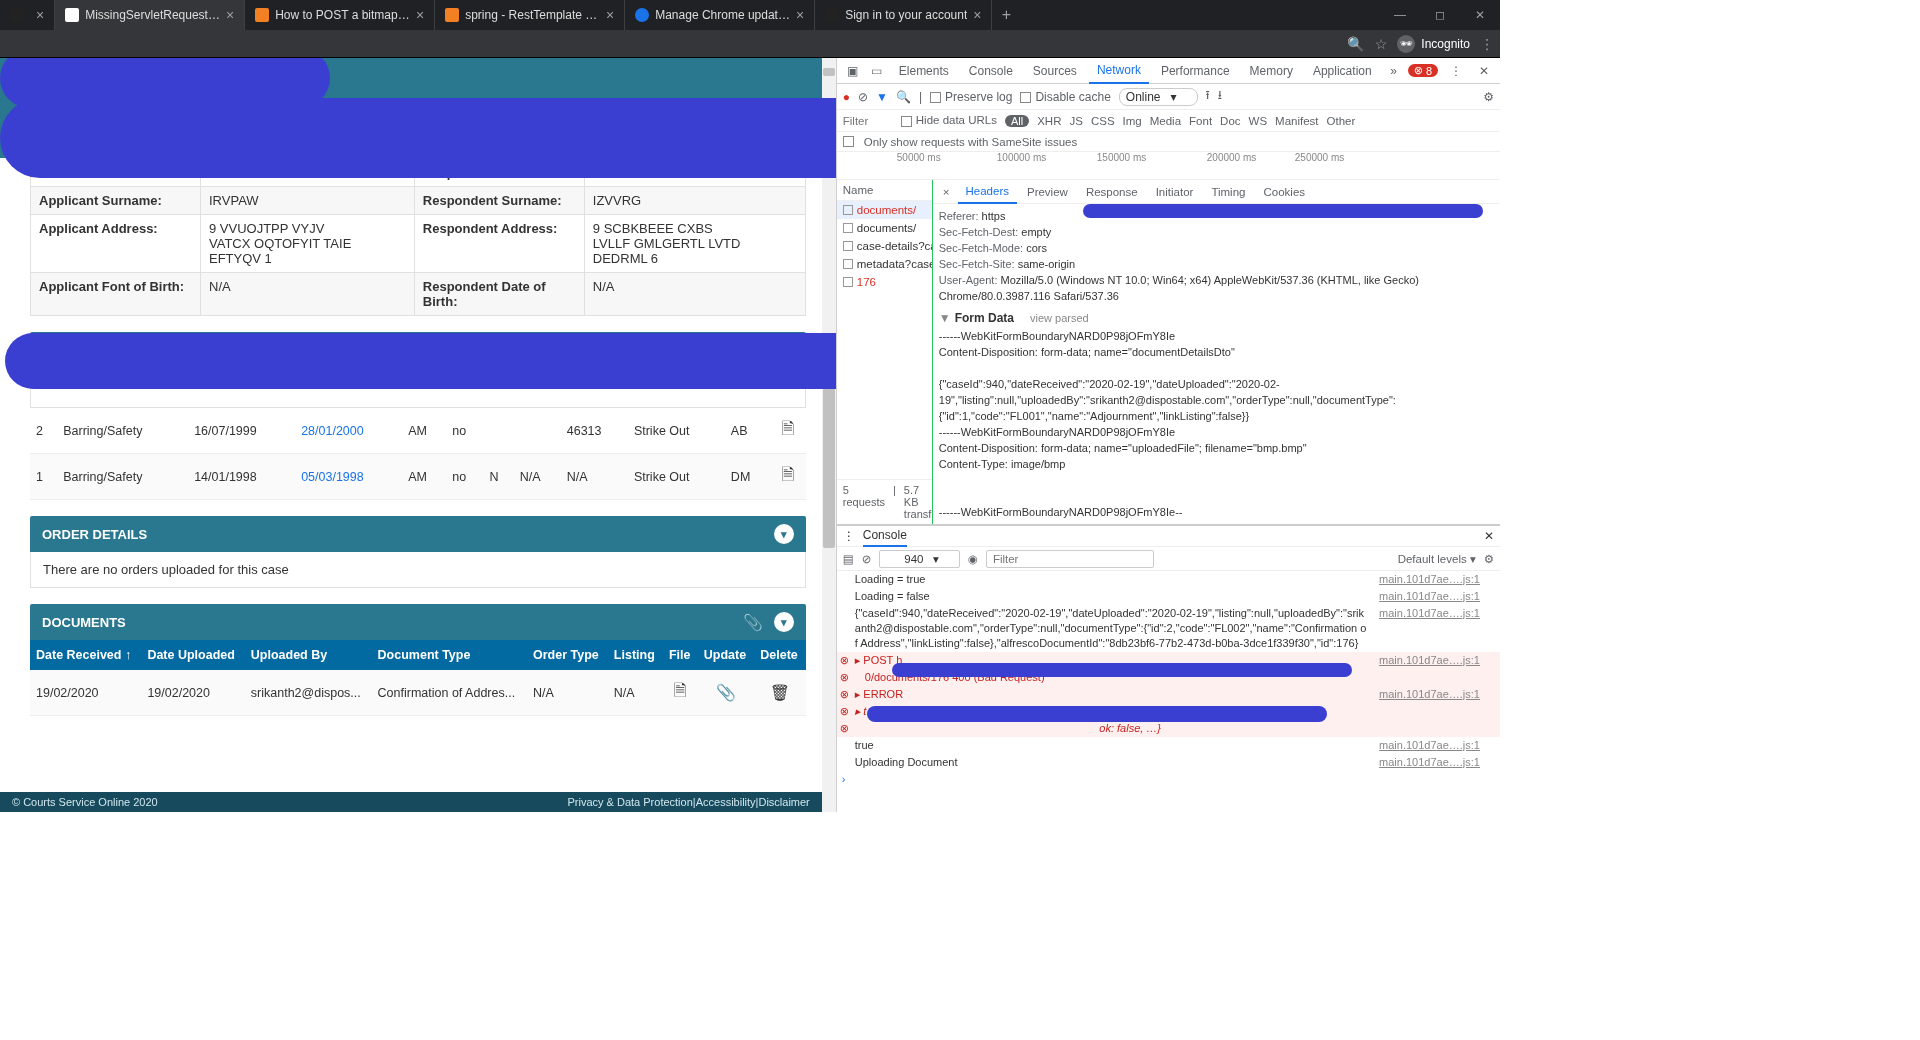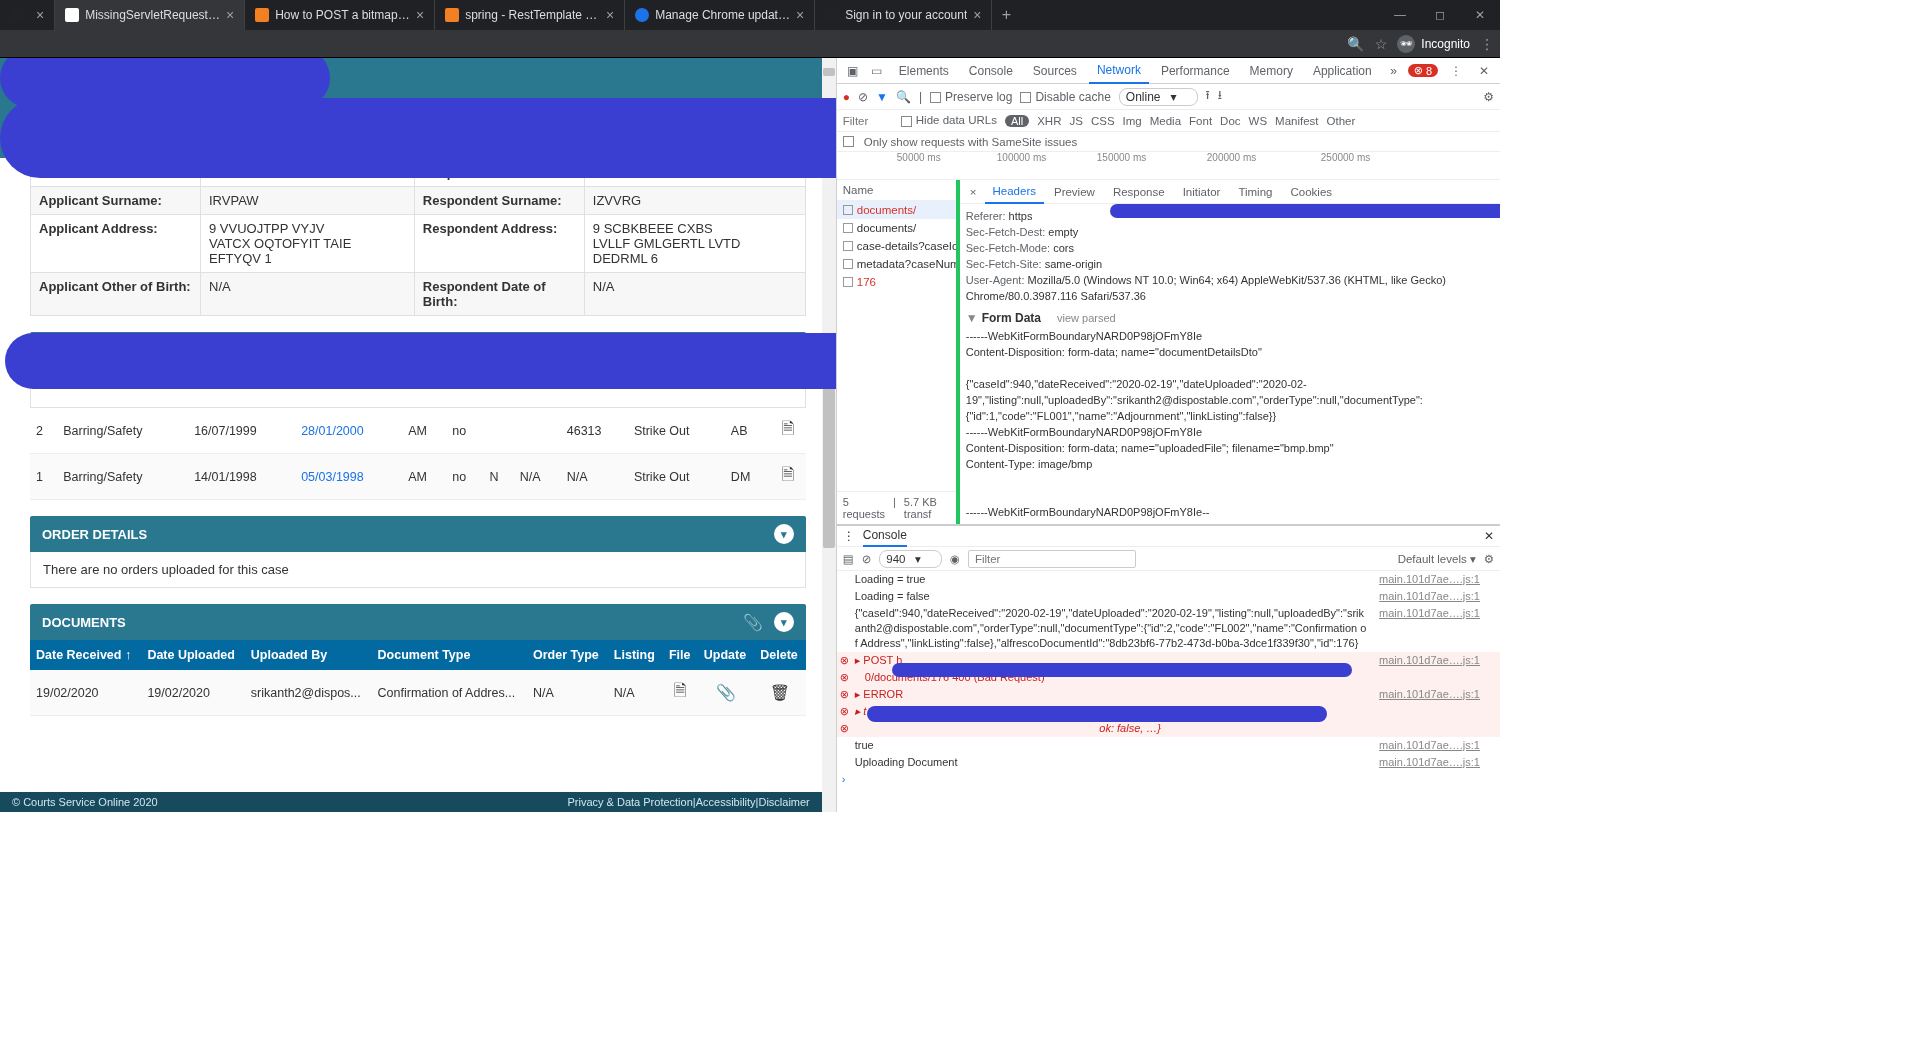--- a/index.html
+++ b/index.html
@@ -70,42 +70,42 @@
   .dt-toolbar { height: 26px; border-bottom: 1px solid #eee; display: flex; align-items: center; gap: 8px; padding: 0 6px; color: #5f6368; }
   .dt-toolbar .sel { border: 1px solid #ccc; padding: 1px 20px 1px 6px; border-radius: 8px; position: relative; color: #333; }
   .pill { background: #5f6368; color: #fff; border-radius: 8px; padding: 0 6px; font-size: 11px; }
   .dt-filterbar { height: 22px; border-bottom: 1px solid #eee; display: flex; align-items: center; gap: 8px; padding: 0 6px; color: #5f6368; font-size: 11.5px; }
   .dt-filterbar input { border: none; outline: none; width: 50px; font-size: 11.5px; }
   .dt-samesite { height: 20px; border-bottom: 1px solid #eee; padding: 0 6px; display: flex; align-items: center; gap: 6px; font-size: 11.5px; color: #5f6368; }
   .dt-timeline { height: 28px; border-bottom: 1px solid #eee; position: relative; font-size: 10px; color: #888; }
   .dt-timeline .tick { position: absolute; top: 0; }
   .dt-timeline::after { content: ""; position: absolute; left: 0; right: 0; top: 14px; bottom: 0; background: #fff; }
   .dt-network { display: flex; height: 345px; border-bottom: 1px solid #ccc; }
-  .dt-reqs { width: 123px; border-right: 4px solid #22c55e; display: flex; flex-direction: column; }
+  .dt-reqs { width: 96px; border-right: 1px solid #22c55e; display: flex; flex-direction: column; }
   .dt-reqs .hdr { padding: 4px 6px; border-bottom: 1px solid #eee; color: #5f6368; font-size: 11.5px; }
   .dt-reqs .row { padding: 3px 6px; display: flex; align-items: center; gap: 4px; font-size: 11.5px; cursor: pointer; white-space: nowrap; overflow: hidden; text-overflow: ellipsis; }
   .dt-reqs .row .sq { width: 10px; height: 10px; border: 1px solid #999; flex: none; }
   .dt-reqs .row.red { color: #d93025; }
   .dt-reqs .row.sel { background: #e8f0fe; }
   .dt-reqs .footer-row { margin-top: auto; border-top: 1px solid #eee; padding: 4px 6px; color: #5f6368; font-size: 11px; display: flex; gap: 8px; }
   .dt-detail { flex: 1; display: flex; flex-direction: column; overflow: hidden; }
   .dt-detail-tabs { height: 24px; border-bottom: 1px solid #eee; display: flex; align-items: center; gap: 2px; padding: 0 4px; font-size: 11.5px; color: #5f6368; }
   .dt-detail-tabs .tabx { padding: 0 8px; cursor: pointer; }
   .dt-detail-tabs .tabx.active { color: #1a73e8; border-bottom: 2px solid #1a73e8; height: 24px; display: flex; align-items: center; }
   .dt-detail-tabs .closex { padding: 0 6px; color: #5f6368; cursor: pointer; }
   .dt-headers { flex: 1; overflow: hidden; font-family: Menlo, Consolas, monospace; font-size: 11px; padding: 4px 6px; line-height: 16px; color: #333; }
   .dt-headers .k { color: #5f6368; }
   .dt-headers .section { color: #333; font-family: 'Segoe UI', Arial, sans-serif; font-size: 12px; padding: 6px 0 2px 0; }
   .dt-headers .section .tri { color: #888; margin-right: 4px; }
   .dt-headers .viewparsed { color: #888; font-size: 11px; margin-left: 16px; }
 
   .dt-console-tab { height: 22px; border-top: 1px solid #ccc; border-bottom: 1px solid #eee; display: flex; align-items: center; padding: 0 6px; gap: 8px; font-size: 12px; }
   .dt-console-tab .label { color: #333; border-bottom: 2px solid #1a73e8; height: 22px; display: flex; align-items: center; }
   .dt-console-bar { height: 24px; border-bottom: 1px solid #eee; display: flex; align-items: center; padding: 0 6px; gap: 8px; color: #5f6368; font-size: 11.5px; }
-  .dt-console-bar .ctx { border: 1px solid #ccc; padding: 1px 20px 1px 6px; border-radius: 8px; color: #333; }
+  .dt-console-bar .ctx { border: 1px solid #ccc; padding: 1px 20px 1px 24px; border-radius: 2px; color: #333; }
   .dt-console-bar input { border: 1px solid #ccc; padding: 2px 6px; border-radius: 2px; flex: 0 0 120px; font-size: 11.5px; }
   .dt-console { flex: 1; overflow: hidden; font-family: Menlo, Consolas, monospace; font-size: 11px; line-height: 15px; }
   .dt-console .ln { padding: 1px 20px 1px 18px; position: relative; display: flex; }
   .dt-console .ln .msg { flex: 1; white-space: pre-wrap; word-break: break-all; }
   .dt-console .ln .src { color: #888; text-decoration: underline; margin-left: 10px; white-space: nowrap; }
   .dt-console .ln.err { background: #fff0f0; color: #c5221f; }
   .dt-console .ln.err::before { content: "⊗"; position: absolute; left: 3px; color: #c5221f; }
   .dt-console .ln.caret::before { content: "›"; position: absolute; left: 5px; color: #1a73e8; }
   .dt-console .italic { font-style: italic; color: #c5221f; }
   .cb { width:11px; height:11px; border:1px solid #888; display:inline-block; vertical-align:middle; margin-right:4px; }
@@ -191,21 +191,21 @@
                   <div>EFTYQV 1</div>
                 </td>
             <td class="lab">Respondent Address:</td>
             <td class="val">
                   <div>9 SCBKBEEE CXBS</div>
                   <div>LVLLF GMLGERTL LVTD</div>
                   <div>DEDRML 6</div>
                 </td>
           </tr>
           <tr>
-            <td class="lab">Applicant Other of Birth:</td>
+            <td class="lab">Applicant Font of Birth:</td>
                 <td class="val">N/A</td>
             <td class="lab">Respondent Date of Birth:</td>
                 <td class="val">N/A</td>
           </tr>
         </tbody>
           </table>
 
         <div class="panel-head">
           <span>APPLICATIONS</span>
           <span class="circle-icon">▾</span>
@@ -356,21 +356,21 @@
     <div class="dt-samesite">
         <span class="cb"></span>
         <span>Only show requests with SameSite issues</span>
       </div>
 
     <div class="dt-timeline">
       <span class="tick" style="left:60px">50000 ms</span>
       <span class="tick" style="left:160px">100000 ms</span>
       <span class="tick" style="left:260px">150000 ms</span>
       <span class="tick" style="left:370px">200000 ms</span>
-      <span class="tick" style="left:484px">250000 ms</span>
+      <span class="tick" style="left:458px">250000 ms</span>
     </div>
 
     <div class="dt-network">
       <div class="dt-reqs">
         <div class="hdr">Name</div>
         <div class="row red sel">
             <span class="sq"></span>
             <span>documents/</span>
           </div>
         <div class="row">

